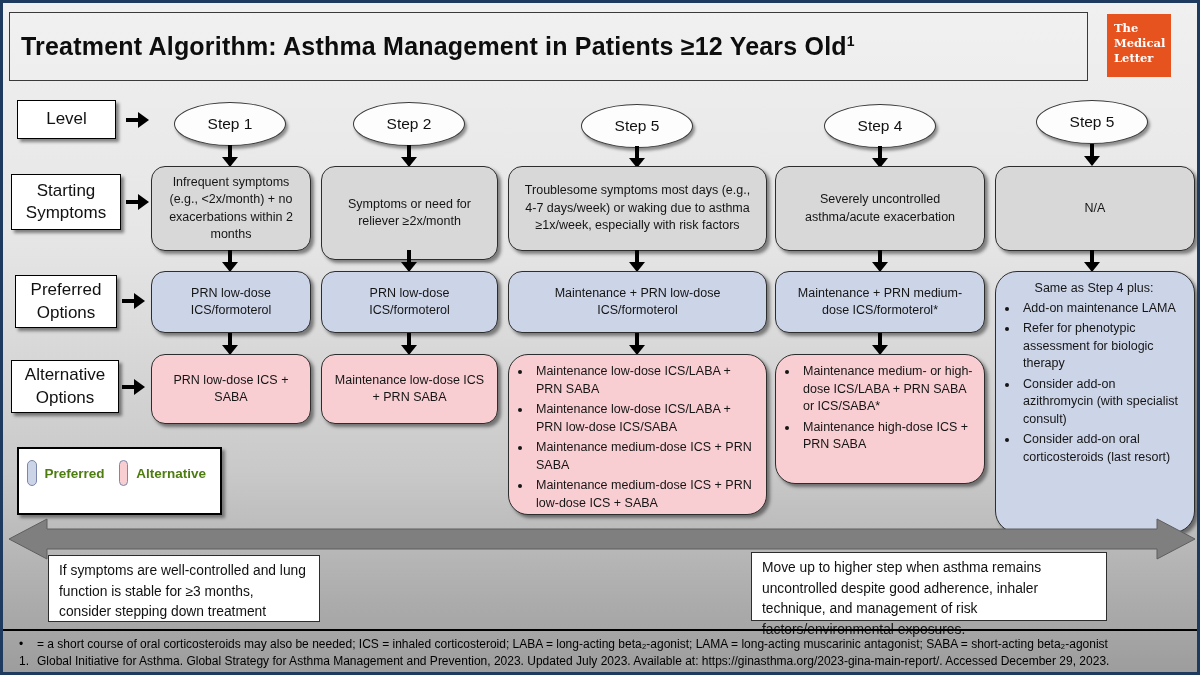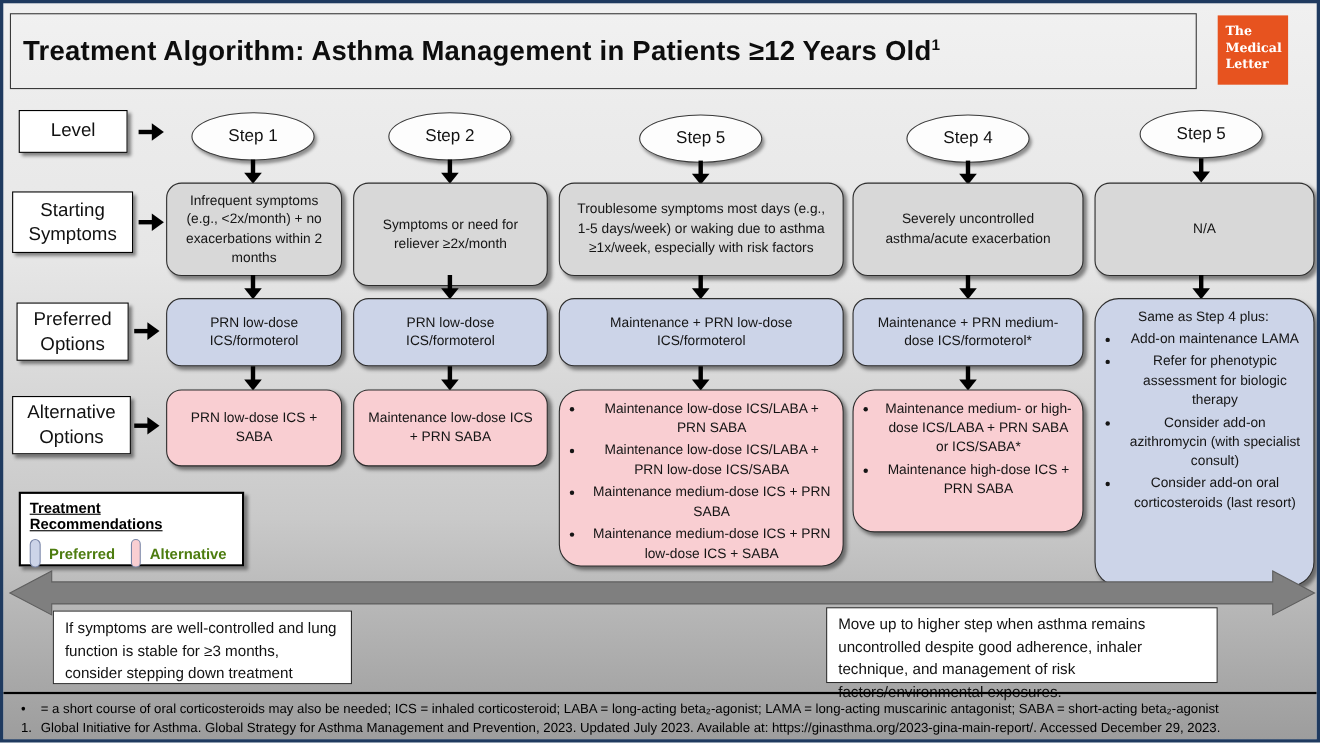--- a/index.html
+++ b/index.html
@@ -42,21 +42,21 @@
 
   
   .node{position:absolute;border:1.7px solid #2d2d2d;border-radius:14px;box-sizing:border-box;
     display:flex;align-items:center;justify-content:center;text-align:center;
     font-size:12.5px;line-height:1.4;color:#151515;padding:4px 10px;
     box-shadow:3px 3px 3.5px rgba(0,0,0,0.45);}
   .node.gray{background:#d8d8d8;}
   .node.blue{background:#ccd4e8;}
   .node.pink{background:#f9ced2;}
   .node.bullets{align-items:flex-start;justify-content:flex-start;text-align:left;padding:8px 8px 4px 6px;}
-  .node ul{margin:0;padding-left:17px;text-align:center;}
+  .node ul{margin:0;padding-left:17px;}
   .node li{margin-bottom:3px;padding-left:4px;}
   .node.col{flex-direction:column;align-items:stretch;justify-content:flex-start;text-align:left;padding:8px 8px 4px 6px;}
   .node.col .nodehead{text-align:center;margin-bottom:2px;}
 
   
   .legend{position:absolute;left:14px;top:444px;width:205px;height:68px;background:#fff;
     border:2.4px solid #000;box-sizing:border-box;padding:5px 8px 4px 8px;
     box-shadow:3px 3px 3px rgba(0,0,0,0.4);}
   .legend .ltitle{font-size:13.5px;font-weight:bold;text-decoration:underline;color:#000;}
   .legend .lrow{display:flex;align-items:center;margin-top:6px;gap:8px;}
@@ -134,21 +134,21 @@
   <div class="varrow" style="left:869px;top:143px;"></div>
   <div class="varrow" style="left:1081px;top:141px;"></div>
 
   <div class="node gray" style="left:148px;top:163px;width:160px;height:85px;">
       <span>Infrequent symptoms (e.g., &lt;2x/month) + no exacerbations within 2 months</span>
     </div>
   <div class="node gray" style="left:318px;top:163px;width:177px;height:94px;">
       <span>Symptoms or need for reliever ≥2x/month</span>
     </div>
   <div class="node gray" style="left:505px;top:163px;width:259px;height:85px;">
-      <span>Troublesome symptoms most days (e.g., 1-5 days/week) or waking due to asthma ≥1x/week, especially with risk factors</span>
+      <span>Troublesome symptoms most days (e.g., 4-7 days/week) or waking due to asthma ≥1x/week, especially with risk factors</span>
     </div>
   <div class="node gray" style="left:772px;top:163px;width:210px;height:85px;">
       <span>Severely uncontrolled asthma/acute exacerbation</span>
     </div>
   <div class="node gray" style="left:992px;top:163px;width:200px;height:85px;">
       <span>N/A</span>
     </div>
 
   <div class="varrow" style="left:219px;top:247px;"></div>
   <div class="varrow" style="left:398px;top:247px;"></div>
@@ -198,21 +198,20 @@
       </ul>
   </div>
   <div class="node pink bullets" style="left:772px;top:351px;width:210px;height:130px;border-radius:20px;">
     <ul>
         <li>Maintenance medium- or high-dose ICS/LABA + PRN SABA or ICS/SABA*</li>
         <li>Maintenance high-dose ICS + PRN SABA</li>
       </ul>
   </div>
 
   <div class="legend">
-    <div class="ltitle">Treatment Recommendations</div>
     <div class="lrow">
       <span class="swatch blue"></span>
       <span class="llabel">Preferred</span>
       <span class="swatch pink"></span>
       <span class="llabel">Alternative</span>
     </div>
   </div>
 
   <div class="bigarrow">
     <svg width="1190" height="46" viewBox="0 0 1190 46">

